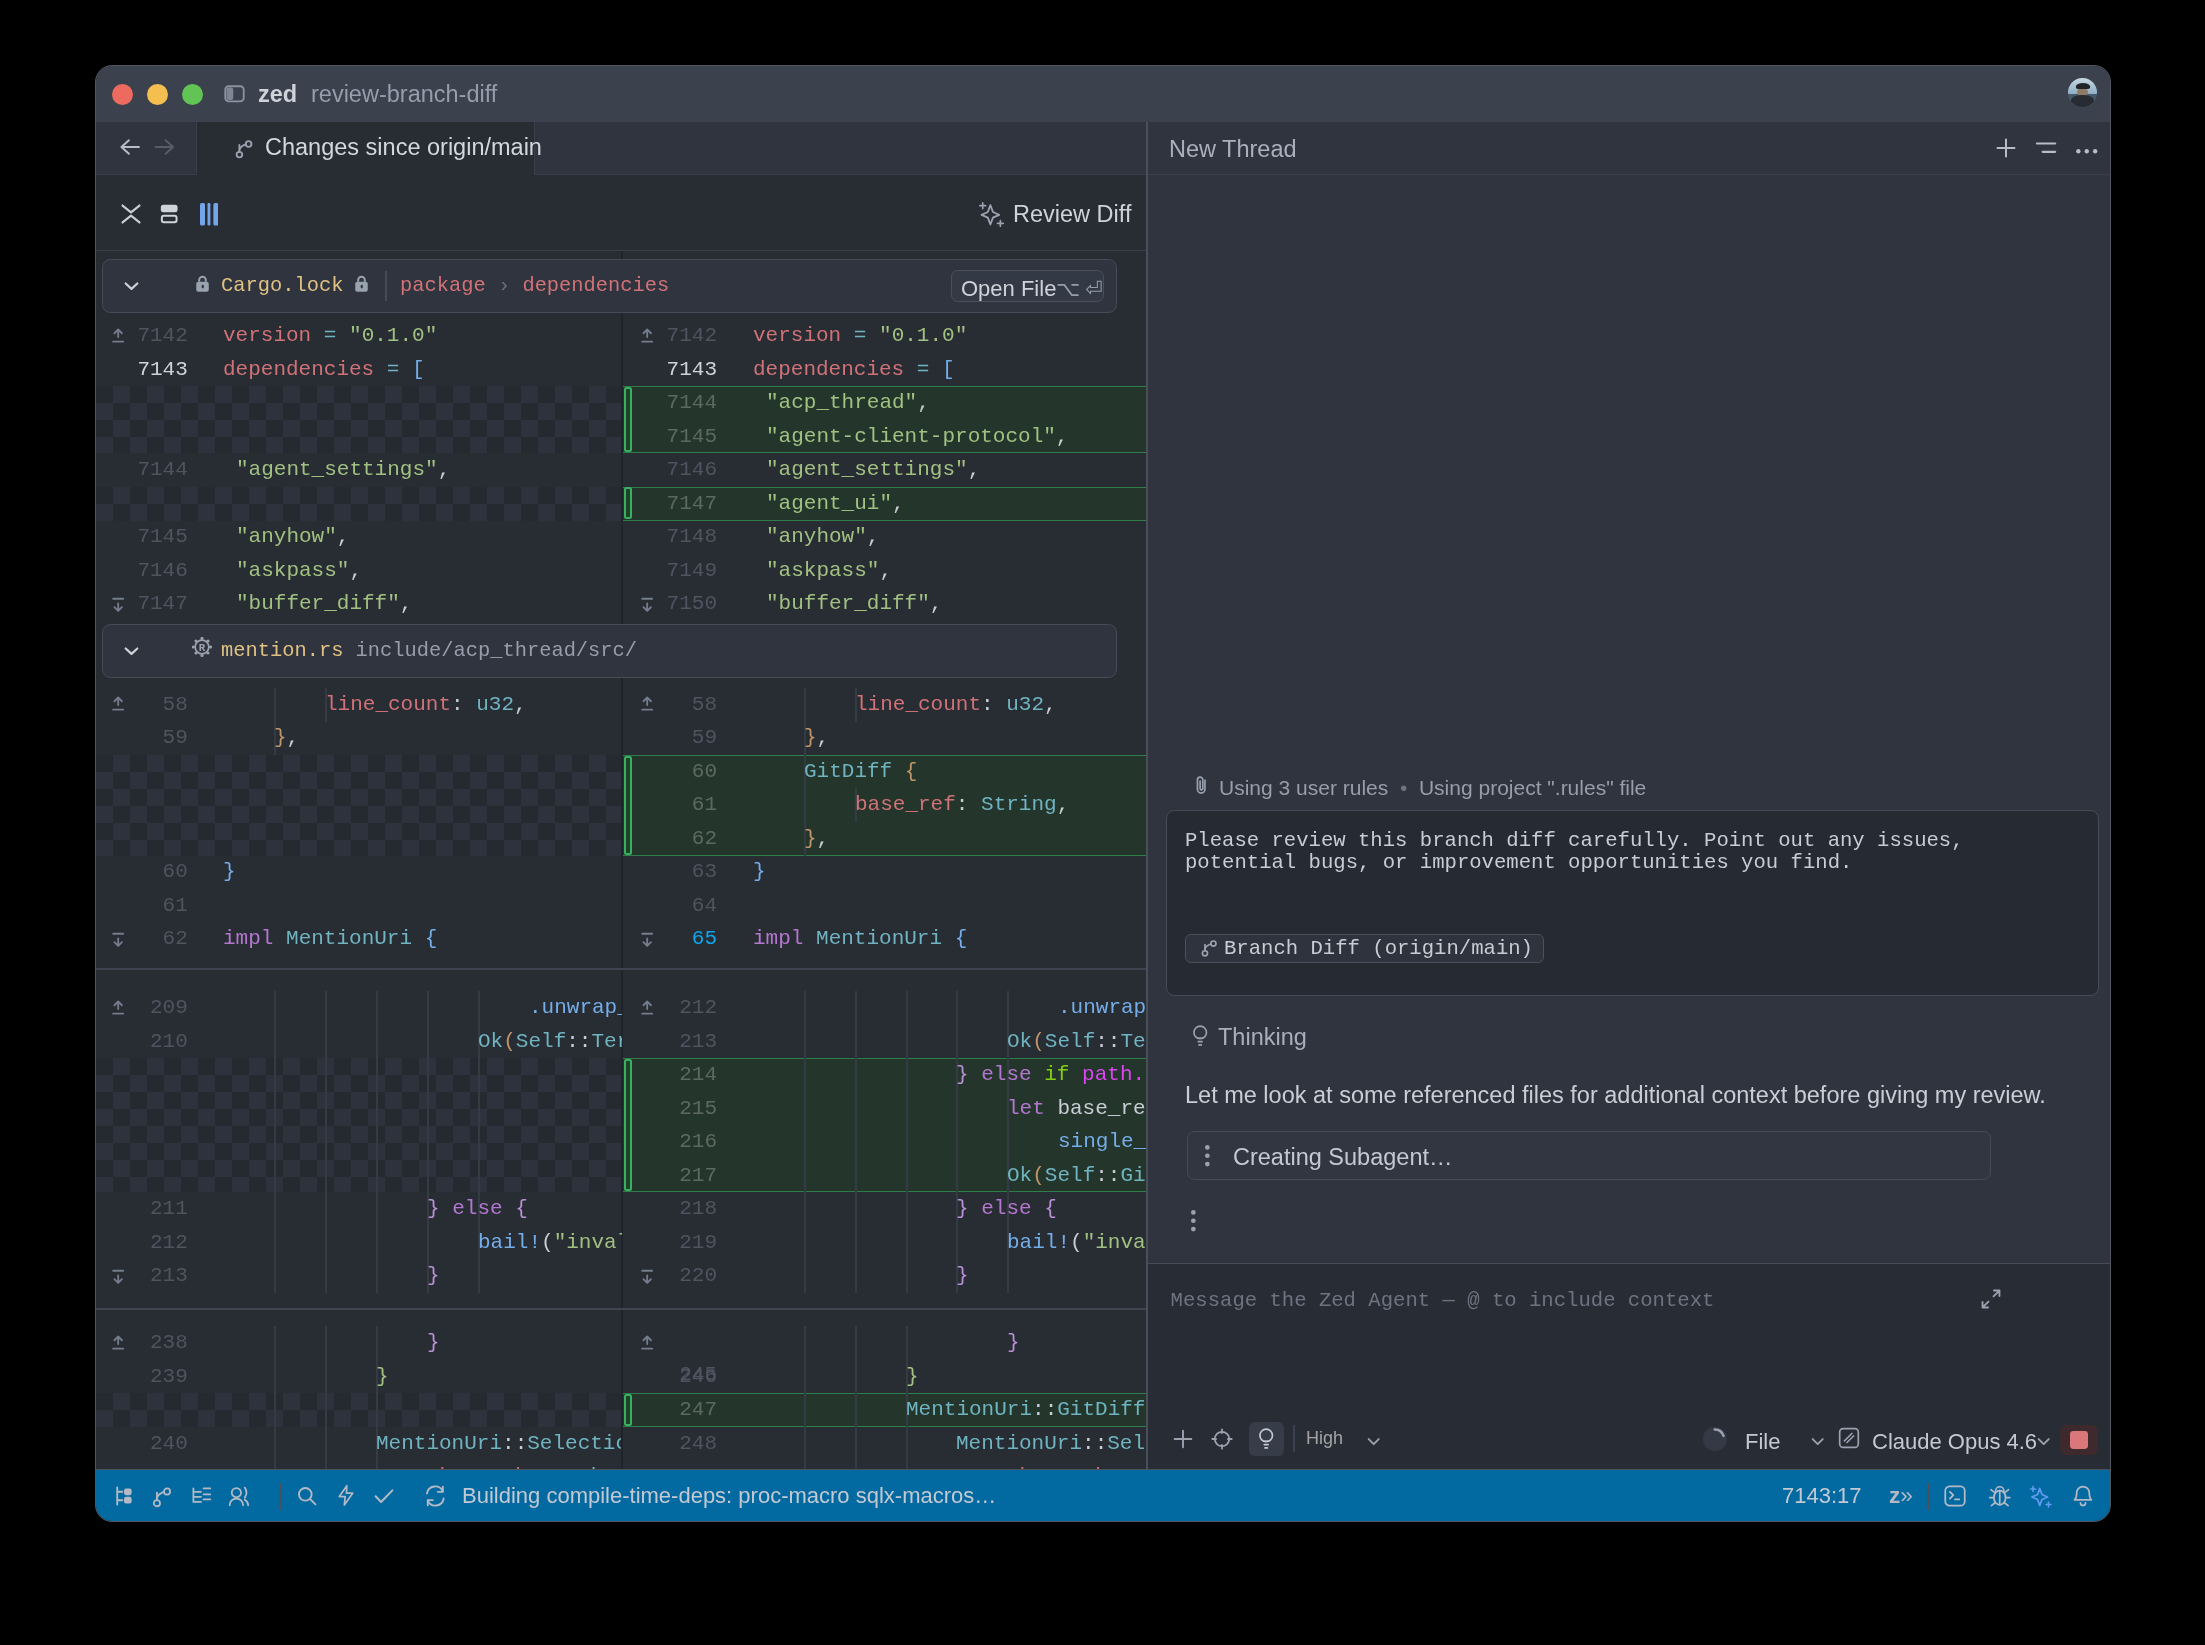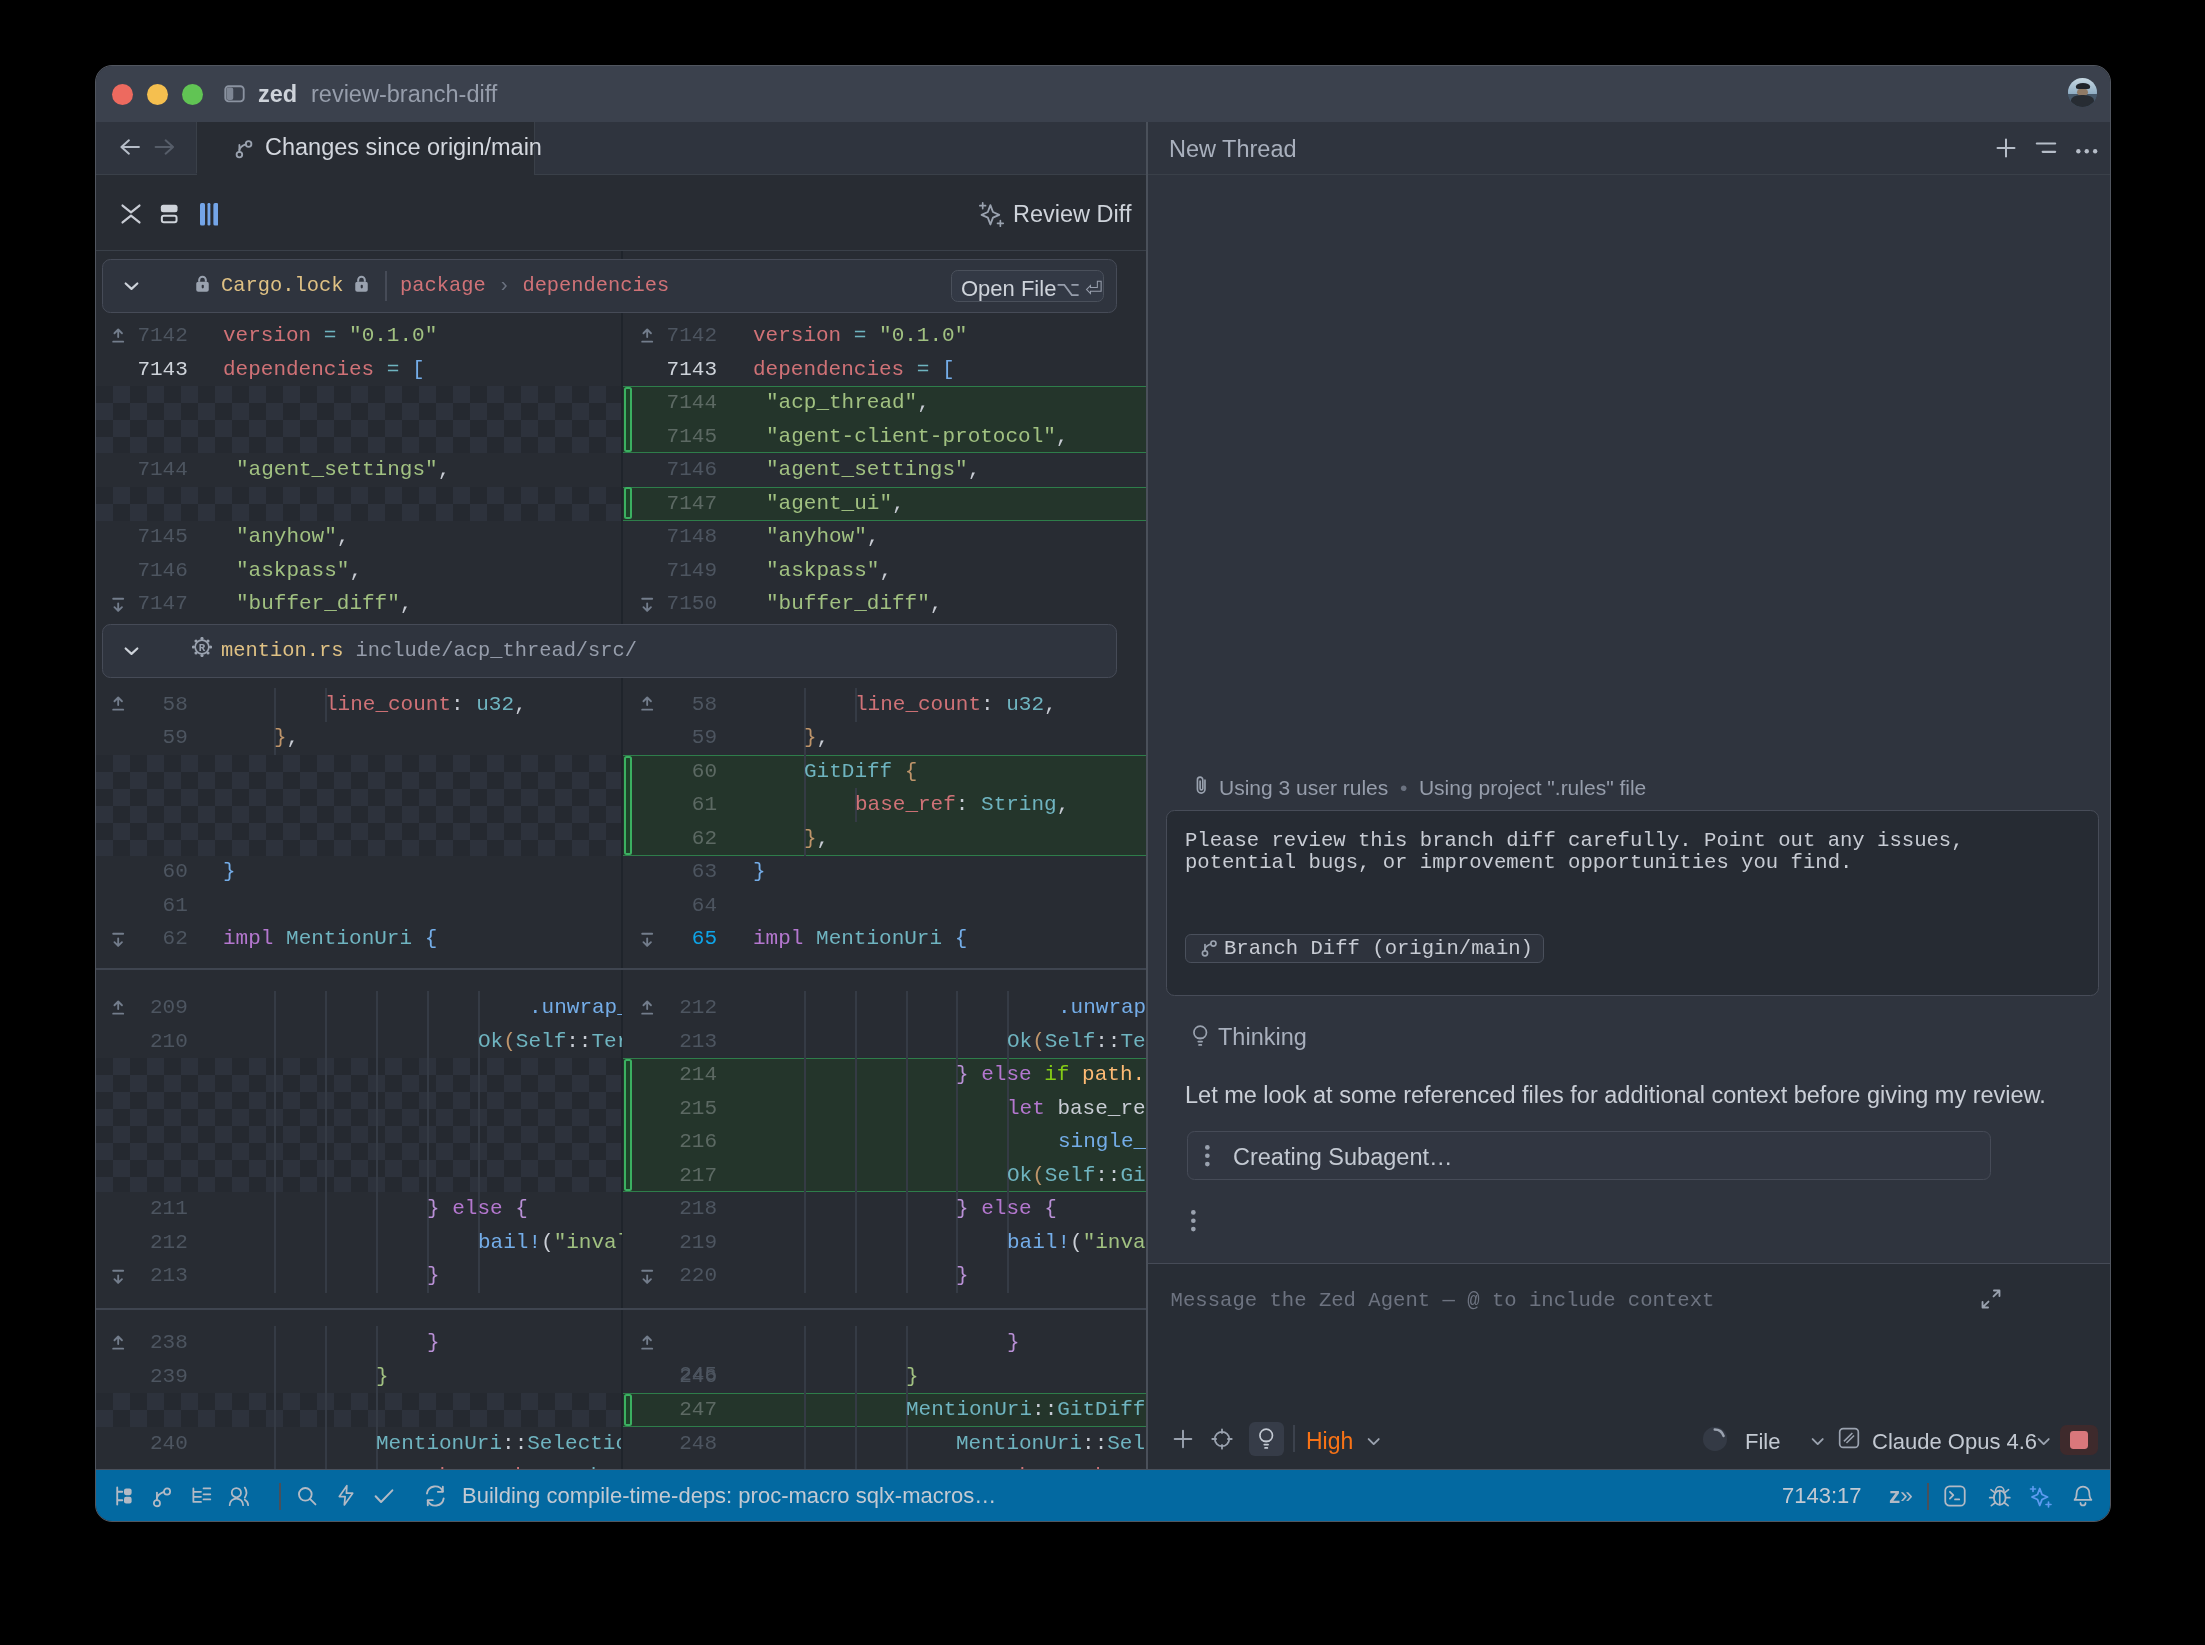--- a/index.html
+++ b/index.html
@@ -213,21 +213,21 @@
 <div class="crow" style="left:331px;top:1193px;width:194px"><span style="color:#b990d6">}</span></div>
 <div style="position:absolute;left:542px;top:933px;width:18.4px;height:18.4px"><svg width="18.4" height="18.4" viewBox="0 0 22 22">
               <path d="M11 3 L11 12 M6.5 7.5 L11 3 L15.5 7.5" stroke="#737d8c" stroke-width="2.2" fill="none" stroke-linecap="round" stroke-linejoin="round"></path>
               <path d="M5 17.5 L17 17.5" stroke="#737d8c" stroke-width="2.2" stroke-linecap="round"></path>
             </svg></div>
 <div class="lnum" style="left:520px;top:925px;color:#4d5560">212</div>
 <div class="crow" style="left:962px;top:925px;width:88px"><span style="color:#74ade8">.unwrap_or_default</span></div>
 <div class="lnum" style="left:520px;top:959px;color:#4d5560">213</div>
 <div class="crow" style="left:911px;top:959px;width:139px"><span style="color:#6fb4c0">Ok</span><span style="color:#bf956a">(</span><span style="color:#6fb4c0">Self</span><span style="color:#c8ccd4">::</span><span style="color:#6fb4c0">Terminal</span></div>
 <div class="lnum" style="left:520px;top:992px;color:#5c6963">214</div>
-<div class="crow" style="left:860px;top:992px;width:189px"><span style="color:#b990d6">}</span><span style="color:#c8ccd4">&nbsp;</span><span style="color:#b477cf">else</span><span style="color:#c8ccd4">&nbsp;</span><span style="color:#84cc16">if</span><span style="color:#fdba74">&nbsp;path.</span></div>
+<div class="crow" style="left:860px;top:992px;width:189px"><span style="color:#b990d6">}</span><span style="color:#c8ccd4">&nbsp;</span><span style="color:#b477cf">else</span><span style="color:#c8ccd4">&nbsp;</span><span style="color:#84cc16">if</span><span style="color:#d946ef">&nbsp;path.</span></div>
 <div class="lnum" style="left:520px;top:1026px;color:#5c6963">215</div>
 <div class="crow" style="left:911px;top:1026px;width:139px"><span style="color:#b477cf">let</span><span style="color:#c8ccd4">&nbsp;base_ref&nbsp;=&nbsp;path</span></div>
 <div class="lnum" style="left:520px;top:1059px;color:#5c6963">216</div>
 <div class="crow" style="left:962px;top:1059px;width:88px"><span style="color:#74ade8">single_quoted</span></div>
 <div class="lnum" style="left:520px;top:1093px;color:#5c6963">217</div>
 <div class="crow" style="left:911px;top:1093px;width:139px"><span style="color:#6fb4c0">Ok</span><span style="color:#bf956a">(</span><span style="color:#6fb4c0">Self</span><span style="color:#c8ccd4">::</span><span style="color:#6fb4c0">GitDiff</span></div>
 <div class="lnum" style="left:520px;top:1126px;color:#4d5560">218</div>
 <div class="crow" style="left:860px;top:1126px;width:189px"><span style="color:#b990d6">}</span><span style="color:#c8ccd4">&nbsp;</span><span style="color:#b477cf">else</span><span style="color:#c8ccd4">&nbsp;</span><span style="color:#b990d6">{</span></div>
 <div class="lnum" style="left:520px;top:1160px;color:#4d5560">219</div>
 <div class="crow" style="left:911px;top:1160px;width:139px"><span style="color:#74ade8">bail!</span><span style="color:#c8ccd4">(</span><span style="color:#a1c181">"invalid&nbsp;mention&nbsp;link:&nbsp;{}"</span></div>
@@ -359,21 +359,21 @@
 <div style="position:absolute;left:63px;top:1253px;width:22px;height:22px;"><svg width="22" height="22" viewBox="0 0 26 26">
           <circle cx="13" cy="13" r="8.5" fill="none" stroke="#9aa2af" stroke-width="2.1"></circle>
           <path d="M13 1.5 L13 6 M13 20 L13 24.5 M1.5 13 L6 13 M20 13 L24.5 13" stroke="#9aa2af" stroke-width="2.1" stroke-linecap="round"></path>
         </svg></div>
 <div class="abs" style="left:101px;top:1247px;width:35px;height:34px;background:#363c48;border-radius:5.9px"></div>
 <div style="position:absolute;left:109px;top:1252px;width:18.4px;height:23.5px;"><svg width="18.4" height="23.5" viewBox="0 0 22 28">
           <circle cx="11" cy="10" r="7.5" fill="none" stroke="#c3c9d2" stroke-width="2"></circle>
           <path d="M8 17 L14 17 M8.7 21 L13.3 21 M9.6 25 L12.4 25" stroke="#c3c9d2" stroke-width="2" stroke-linecap="round"></path>
         </svg></div>
 <div class="abs" style="left:145px;top:1250px;width:1.7px;height:27px;background:#3c424d"></div>
-<div class="abs" style="left:158px;top:1253px;font-size:23px;color:#f97316">High</div>
+<div class="abs" style="left:158px;top:1253px;font-size:18px;color:#a3a3a3">High</div>
 <div style="position:absolute;left:219px;top:1259px;width:13.4px;height:9.2px;"><svg width="13.4" height="9.2" viewBox="0 0 16 11">
           <path d="M2 2.5 L8 8.5 L14 2.5" stroke="#9aa2af" stroke-width="2.3" fill="none" stroke-linecap="round" stroke-linejoin="round"></path>
         </svg></div>
 <div class="abs" style="left:555px;top:1252px;width:23.5px;height:23.5px;border-radius:50%;background:#343a45"></div>
 <div style="position:absolute;left:555px;top:1252px;width:23.5px;height:23.5px;"><svg width="23.5" height="23.5" viewBox="0 0 28 28">
           <path d="M14 3 a11 11 0 0 1 10.5 7.7" stroke="#9aa2af" stroke-width="3" fill="none" stroke-linecap="round"></path>
         </svg></div>
 <div class="abs" style="left:597px;top:1254px;font-size:22px;color:#c3c9d2">File</div>
 <div style="position:absolute;left:663px;top:1259px;width:13.4px;height:9.2px;"><svg width="13.4" height="9.2" viewBox="0 0 16 11">
           <path d="M2 2.5 L8 8.5 L14 2.5" stroke="#9aa2af" stroke-width="2.3" fill="none" stroke-linecap="round" stroke-linejoin="round"></path>

